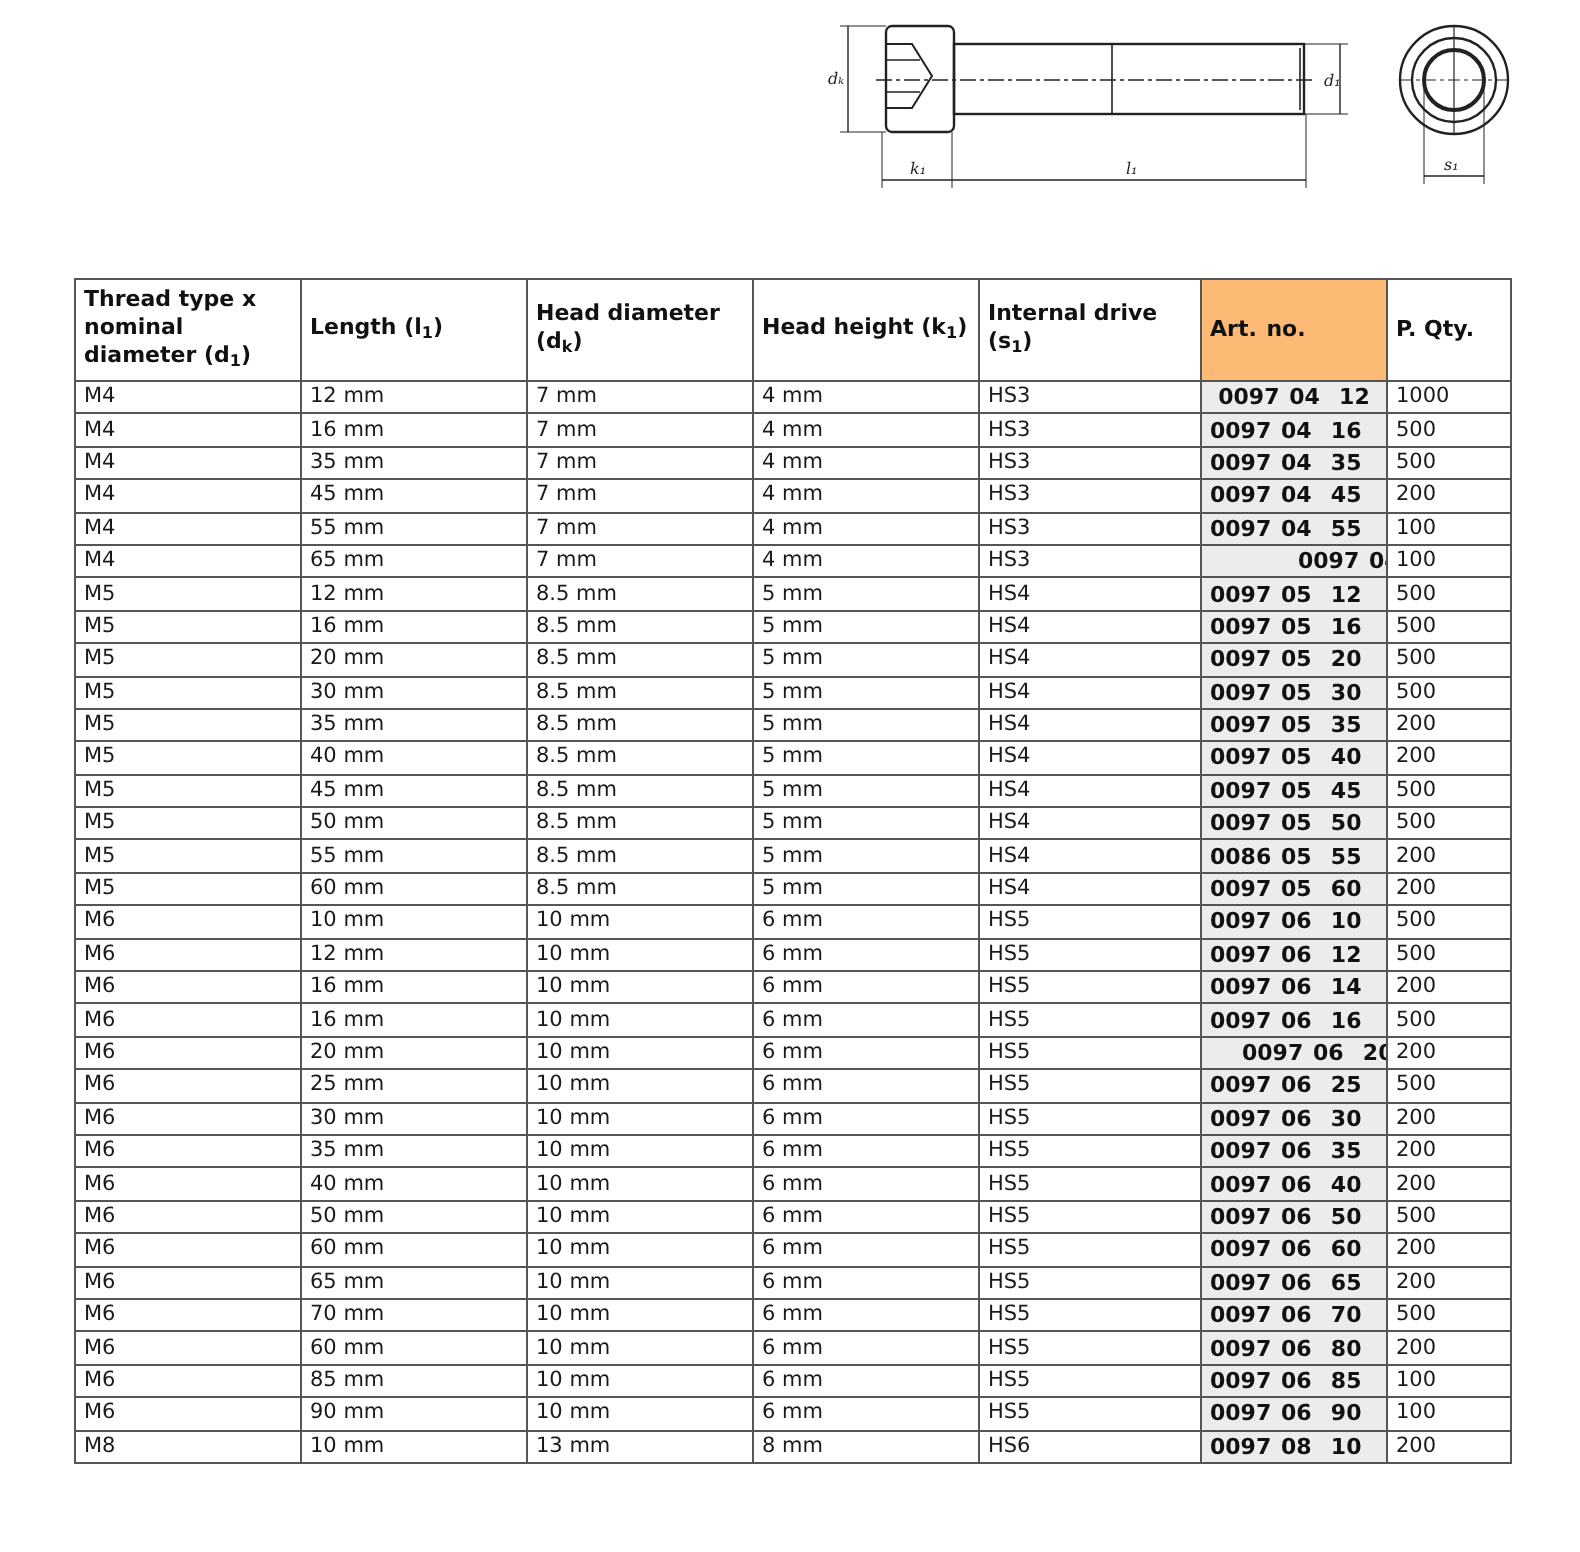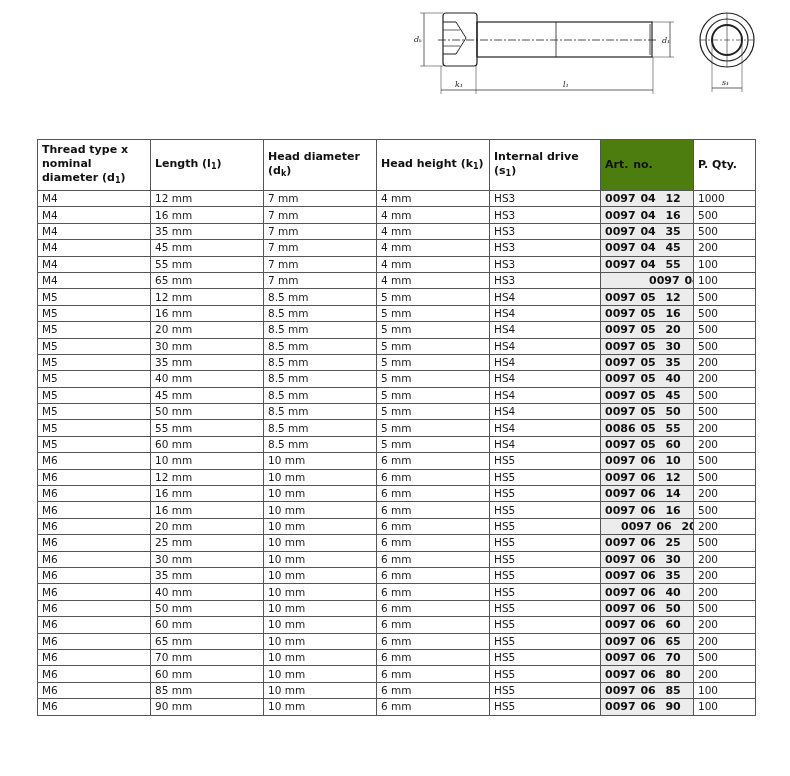--- a/index.html
+++ b/index.html
@@ -7,21 +7,21 @@
          font-family: "DejaVu Sans", "Liberation Sans", sans-serif; color: #1a1a1a; }
   .drawing { position: absolute; left: 400px; top: 0; width: 390px; height: 110px; }
   table.spec { position: absolute; left: 37px; top: 139px; border-collapse: collapse;
                table-layout: fixed; width: 718px; font-size: 10.5px; border-radius: 20px; }
   table.spec th, table.spec td { border: 1px solid #555; padding: 0 4px; text-align: left;
                                  overflow: hidden; white-space: nowrap; }
   table.spec th { font-weight: bold; font-size: 11px; vertical-align: middle; height: 50px;
                   white-space: normal; line-height: 14px; color: #111; }
   table.spec td { height: 15.4px; line-height: 15px; }
   table.spec .art { background: #ececec; font-weight: bold; font-size: 11px; color: #111; word-spacing: 1px; }
-  table.spec th.art { background: #4d7c0f; }
+  table.spec th.art { background: #fdba74; }
   .sub { font-size: 8px; vertical-align: -2px; }
 </style>
 </head>
 <body>
 
 <svg class="drawing" viewBox="0 0 390 110" width="390" height="110">
   <g stroke="#222" fill="none" stroke-width="1.2">
 
     <rect x="43" y="13" width="34" height="53" rx="3"></rect>
 
@@ -88,21 +88,21 @@
       <th>P. Qty.</th>
     </tr>
   </thead>
   <tbody id="rows">
       <tr>
         <td>M4</td>
         <td>12 mm</td>
         <td>7 mm</td>
         <td>4 mm</td>
         <td>HS3</td>
-        <td class="art" style="white-space: pre;">0097 04  12</td>
+        <td class="art" style="white-space: pre; text-align: center;">0097 04  12</td>
         <td>1000</td>
       </tr>
       <tr>
         <td>M4</td>
         <td>16 mm</td>
         <td>7 mm</td>
         <td>4 mm</td>
         <td>HS3</td>
         <td class="art" style="white-space: pre;">0097 04  16</td>
         <td>500</td>
@@ -370,14 +370,23 @@
       </tr>
       <tr>
         <td>M6</td>
         <td>90 mm</td>
         <td>10 mm</td>
         <td>6 mm</td>
         <td>HS5</td>
         <td class="art" style="white-space: pre;">0097 06  90</td>
         <td>100</td>
       </tr>
+      <tr>
+        <td>M8</td>
+        <td>10 mm</td>
+        <td>13 mm</td>
+        <td>8 mm</td>
+        <td>HS6</td>
+        <td class="art" style="white-space: pre;">0097 08  10</td>
+        <td>200</td>
+      </tr>
     </tbody>
 </table>
 
 </body></html>

